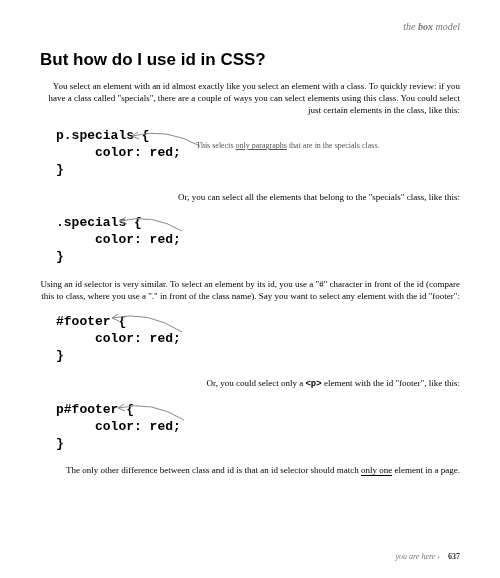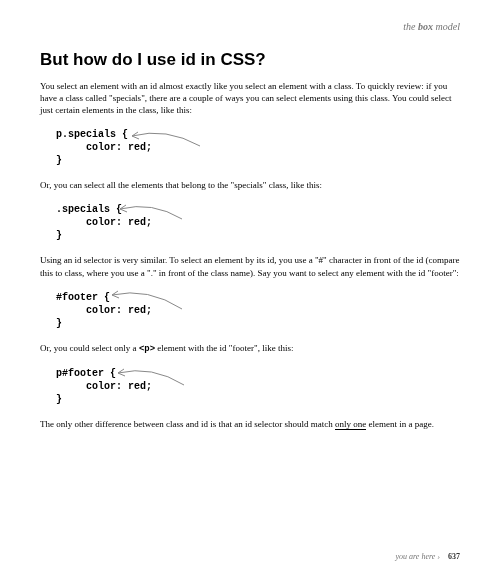--- a/index.html
+++ b/index.html
@@ -25,28 +25,29 @@
   h1 {
     font-family: Liberation Sans, sans-serif;
     font-size: 17px;
     font-weight: 900;
     margin-bottom: 8px;
   }
   p.body {
     font-size: 9px;
     line-height: 1.35;
     margin-bottom: 10px;
+    text-align: right;
   }
   .code-block {
     position: relative;
     margin: 12px 0 12px 16px;
   }
   .code-block pre {
     font-family: 'Courier New', monospace;
-    font-size: 10px;
+    font-size: 13px;
     font-weight: bold;
     line-height: 1.3;
     white-space: pre;
   }
   .annotation {
     position: absolute;
     font-family: 'Comic Sans MS', cursive;
     font-size: 8px;
     color: #555;
     white-space: nowrap;
@@ -87,20 +88,23 @@
 <p class="body">You select an element with an id almost exactly like you select an element with a class. To quickly review: if you have a class called "specials", there are a couple of ways you can select elements using this class. You could select just certain elements in the class, like this:</p>
 
 <div class="code-block">
   <pre>p.specials {
      color: red;
 }</pre>
   <svg class="arrow" style="left:70px; top:-6px;" width="78" height="28">
     <path d="M 74 24 Q 40 5 6 14" stroke="#888" stroke-width="1" fill="none"></path>
     <path d="M 6 14 l 6 -4 m -6 4 l 7 3" stroke="#888" stroke-width="1" fill="none"></path>
   </svg>
+  <div class="annotation" style="left:140px; top:12px;">
+    <span>This selects </span><span class="underline">only paragraphs</span><span> that are in the specials class.</span>
+  </div>
 </div>
 
 <p class="body">Or, you can select all the elements that belong to the "specials" class, like this:</p>
 
 <div class="code-block">
   <pre>.specials {
      color: red;
 }</pre>
   <svg class="arrow" style="left:60px; top:-6px;" width="70" height="26">
     <path d="M 66 22 Q 36 4 4 12" stroke="#888" stroke-width="1" fill="none"></path>

